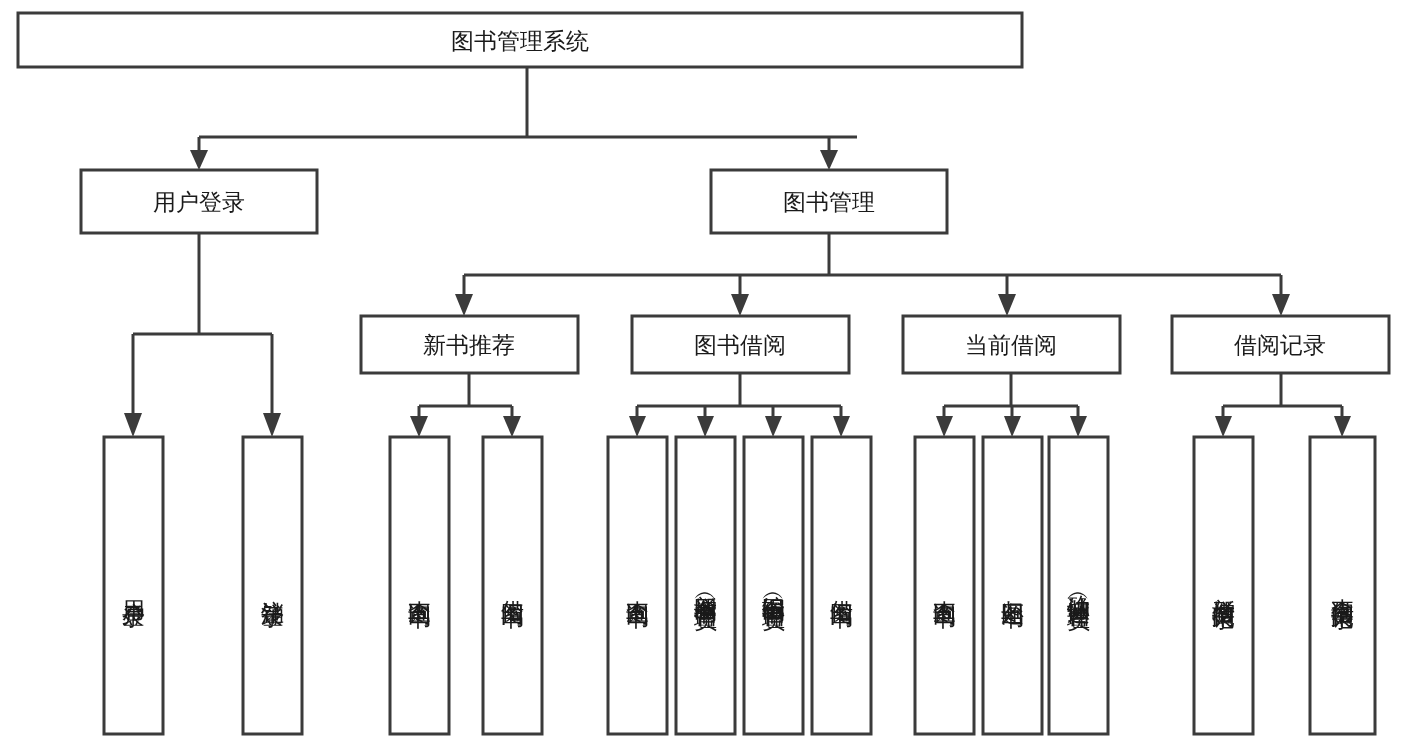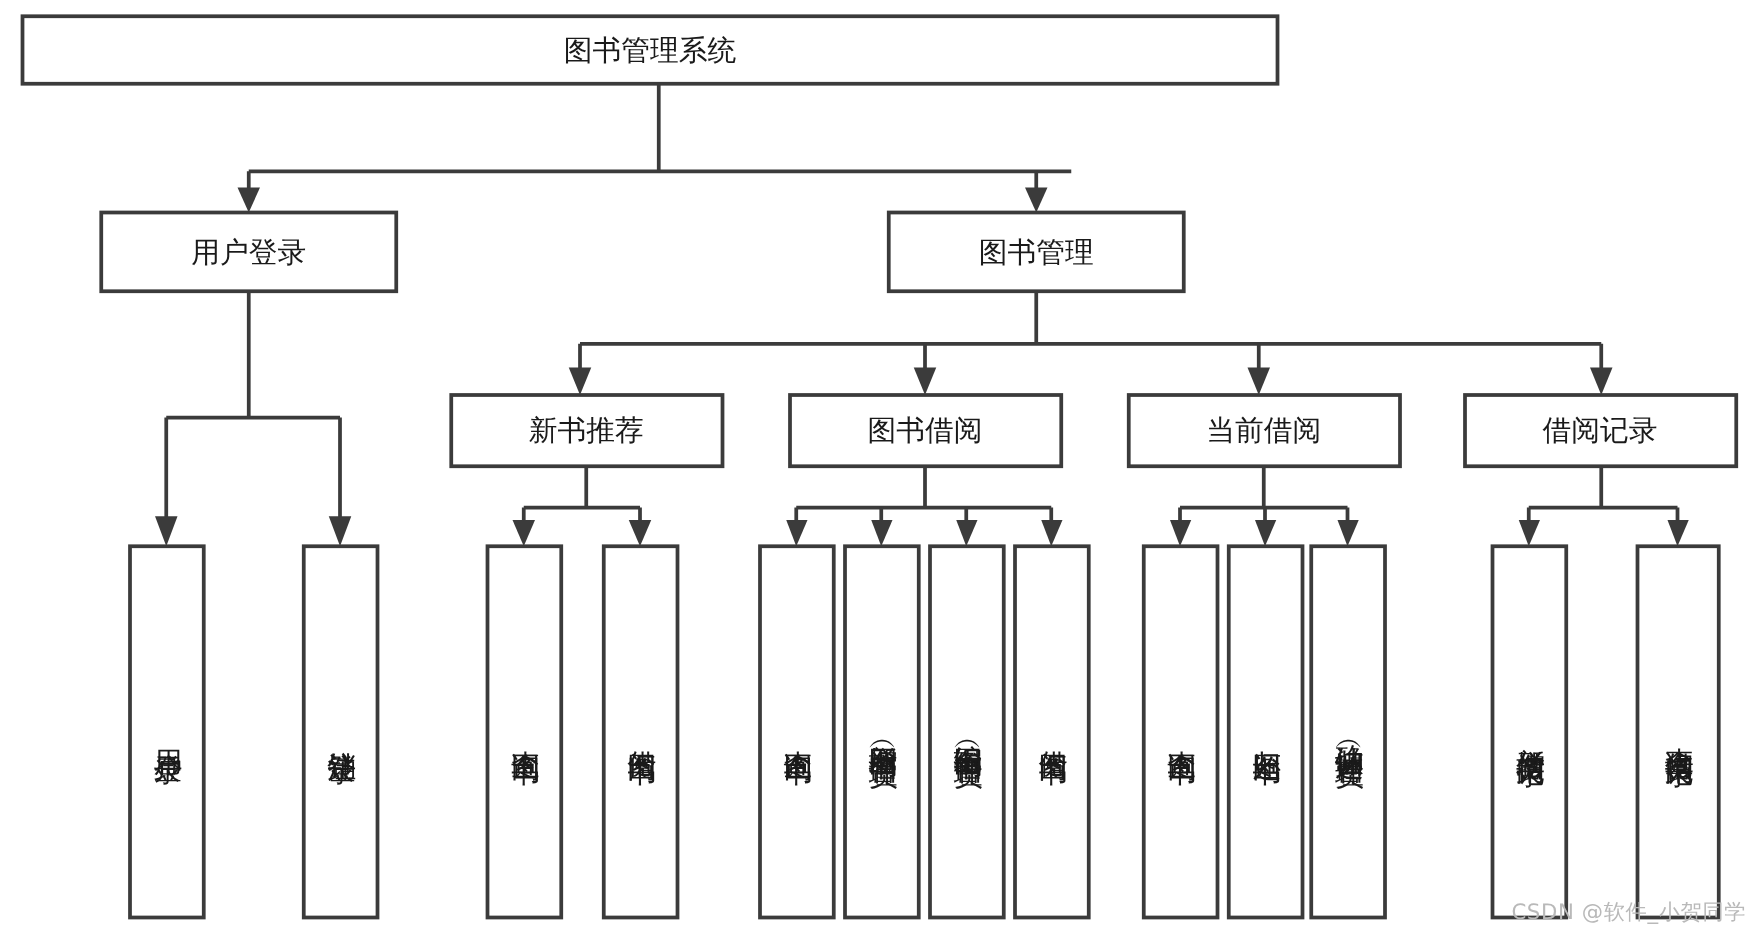--- a/index.html
+++ b/index.html
@@ -190,14 +190,13 @@
   <div class="leaf-label-wrap" style="left:608px; top:437px; width:59px; height:297px;">查询图书</div>
   <div class="leaf-label-wrap" style="left:676px; top:437px; width:59px; height:297px;">新增图书（管理员）</div>
   <div class="leaf-label-wrap" style="left:744px; top:437px; width:59px; height:297px;">编辑图书（管理员）</div>
   <div class="leaf-label-wrap" style="left:812px; top:437px; width:59px; height:297px;">借阅图书</div>
   <div class="leaf-label-wrap" style="left:915px; top:437px; width:59px; height:297px;">查询图书</div>
   <div class="leaf-label-wrap" style="left:983px; top:437px; width:59px; height:297px;">归还图书</div>
   <div class="leaf-label-wrap" style="left:1049px; top:437px; width:59px; height:297px;">确认归还（管理员）</div>
   <div class="leaf-label-wrap" style="left:1194px; top:437px; width:59px; height:297px;">新增借阅记录</div>
   <div class="leaf-label-wrap" style="left:1310px; top:437px; width:65px; height:297px;">查询借阅记录</div>
 
-  <div class="watermark">CSDN @软件_小贺同学</div>
 </div>
 
 </body></html>

